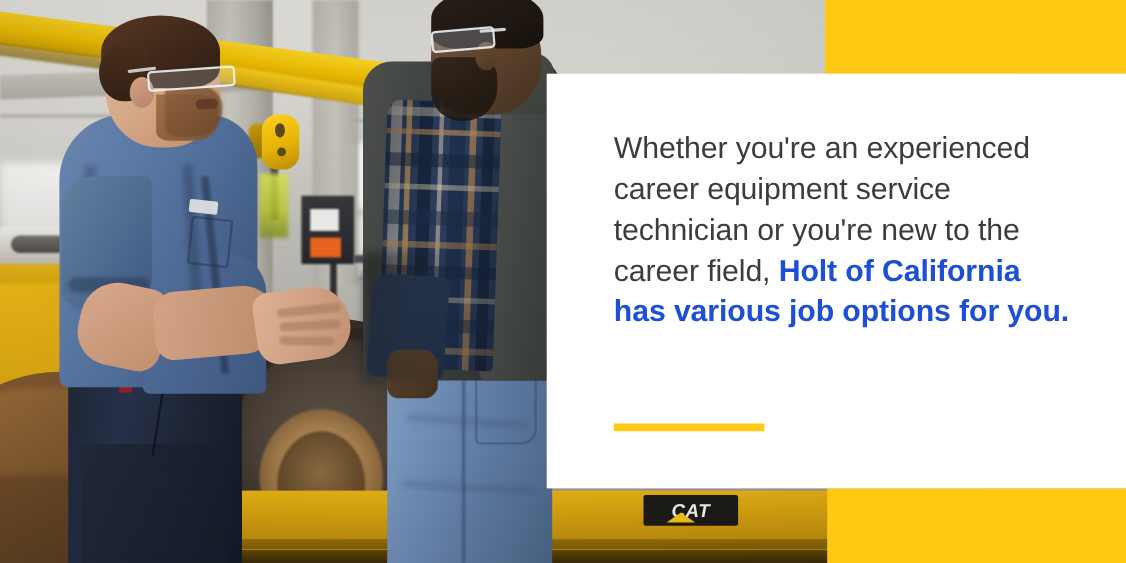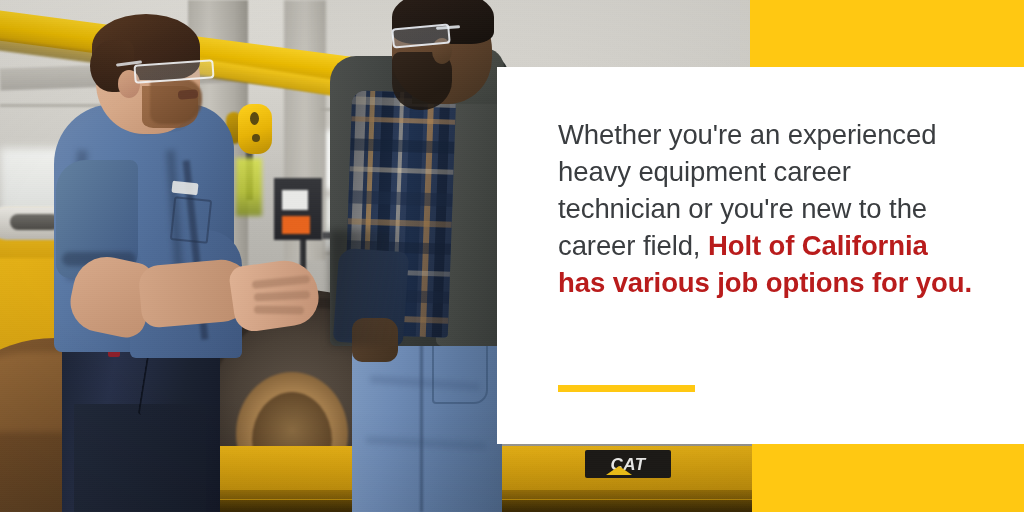--- a/index.html
+++ b/index.html
@@ -401,17 +401,17 @@
     <div class="m2-glasses"></div>
 
     <div class="photo-soften"></div>
     <div class="grain"></div>
   </div>
 
   <div class="yellow-tr" style="background: rgb(255, 200, 18);"></div>
   <div class="yellow-br" style="background: rgb(255, 200, 18);"></div>
 
   <div class="card">
-    <div class="card-text" style="color: rgb(58, 61, 64);"><span>Whether you're an experienced heavy equipment career technician or you're new to the career field, </span><span class="b" style="color: #b91c1c;">Holt of California has various job options for you.</span></div>
+    <div class="card-text" style="color: rgb(58, 61, 64);"><span>Whether you're an experienced career equipment service technician or you're new to the career field, </span><span class="b" style="color: #1d4ed8;">Holt of California has various job options for you.</span></div>
     <div class="accent-bar" style="background: rgb(255, 200, 18);"></div>
   </div>
 
 </div>
 
 </body></html>

